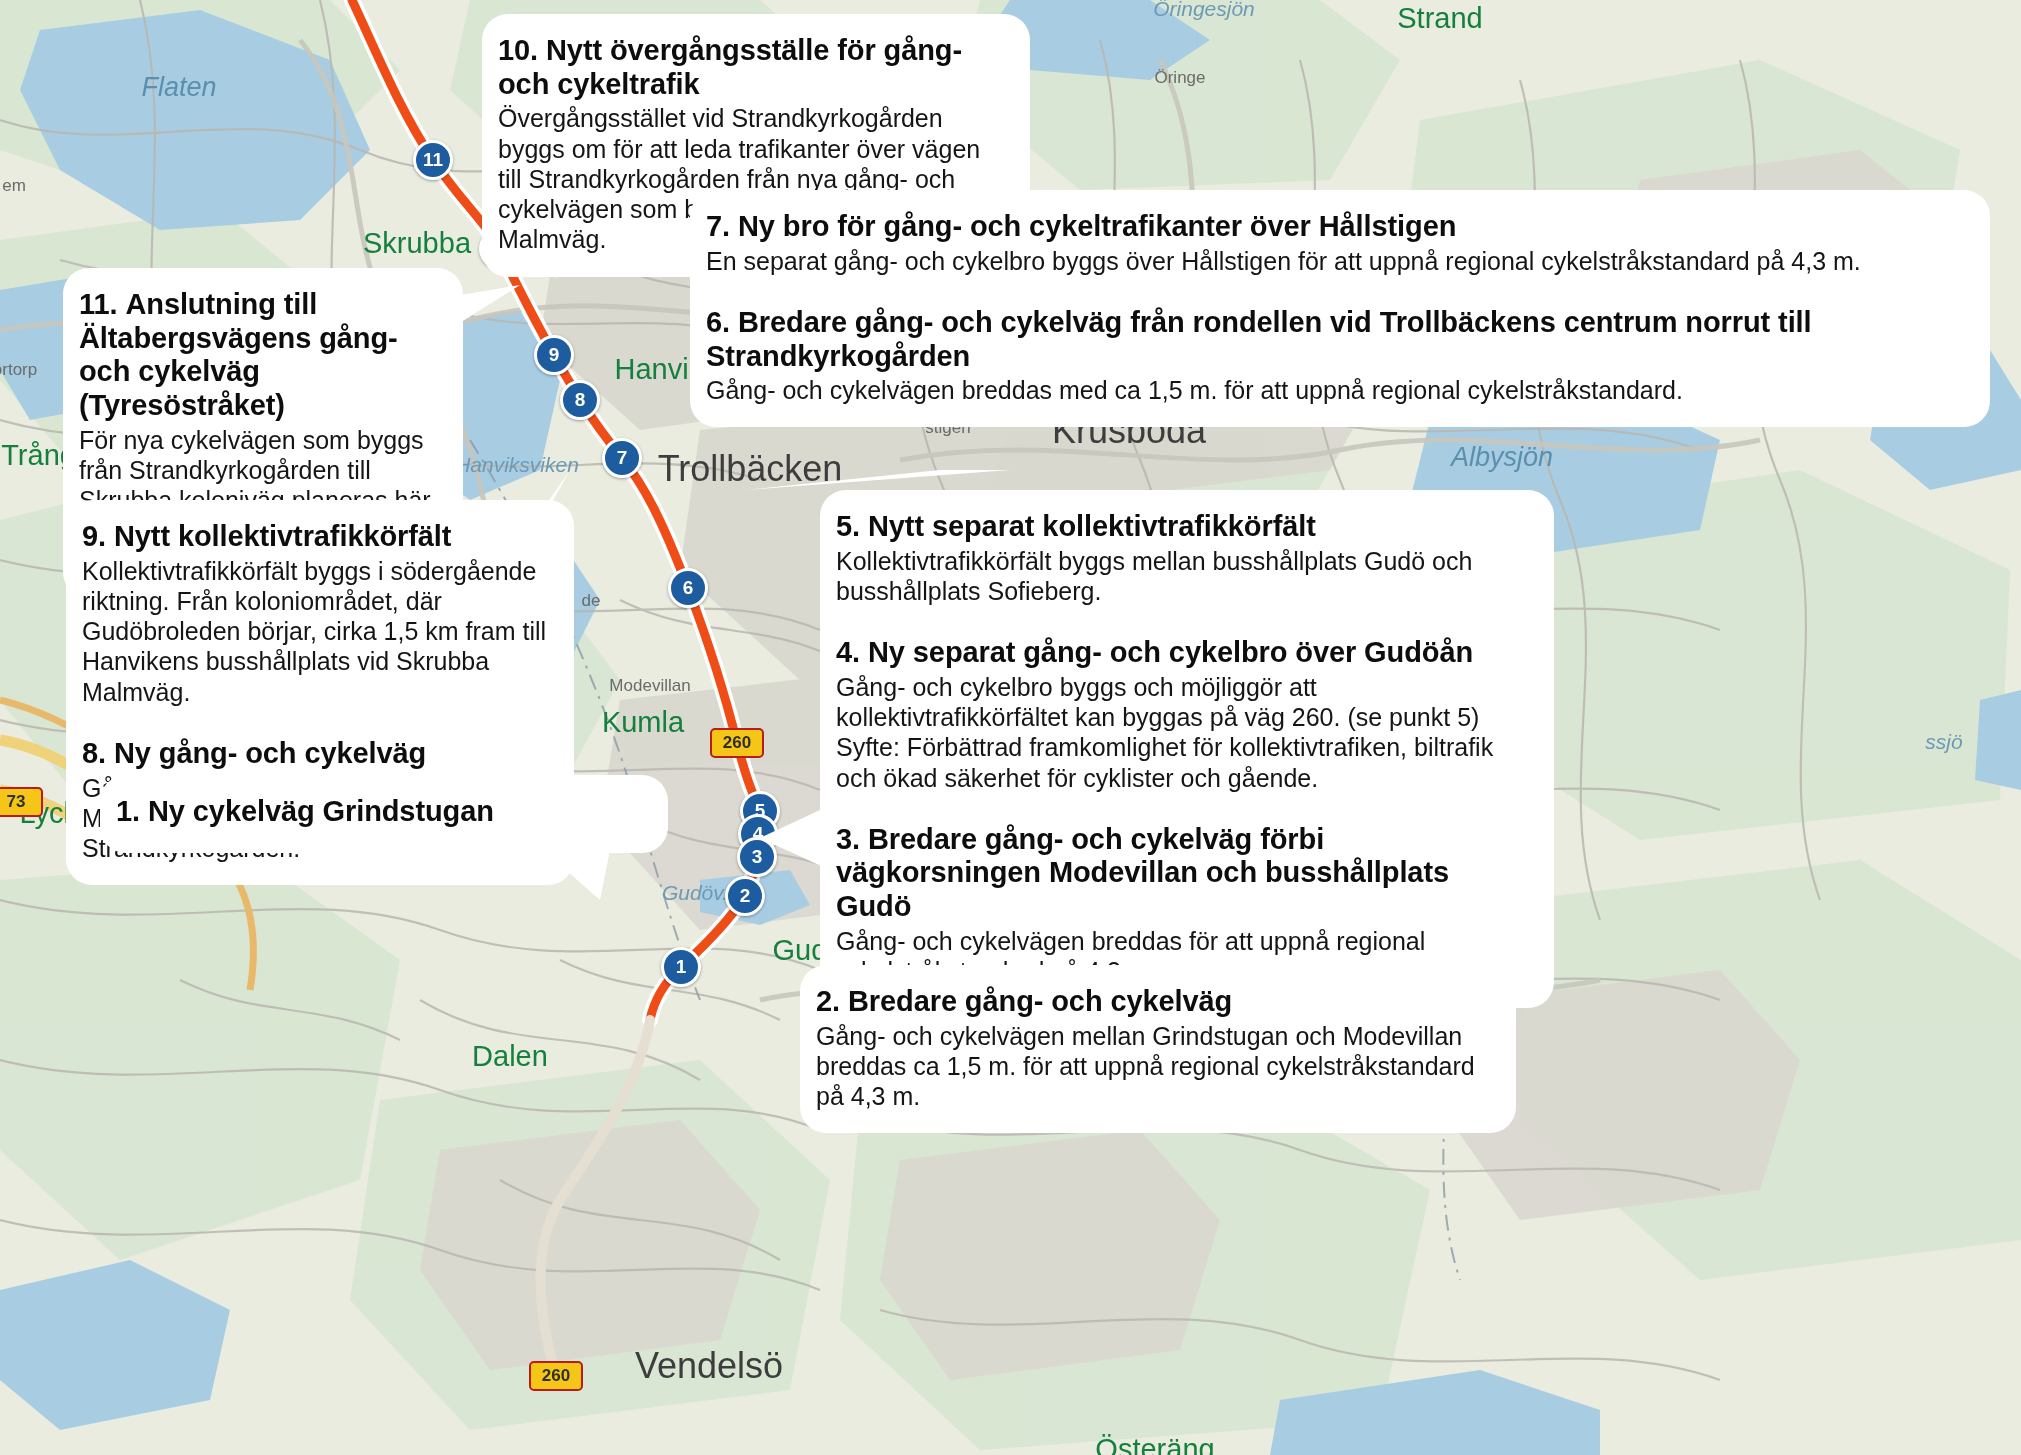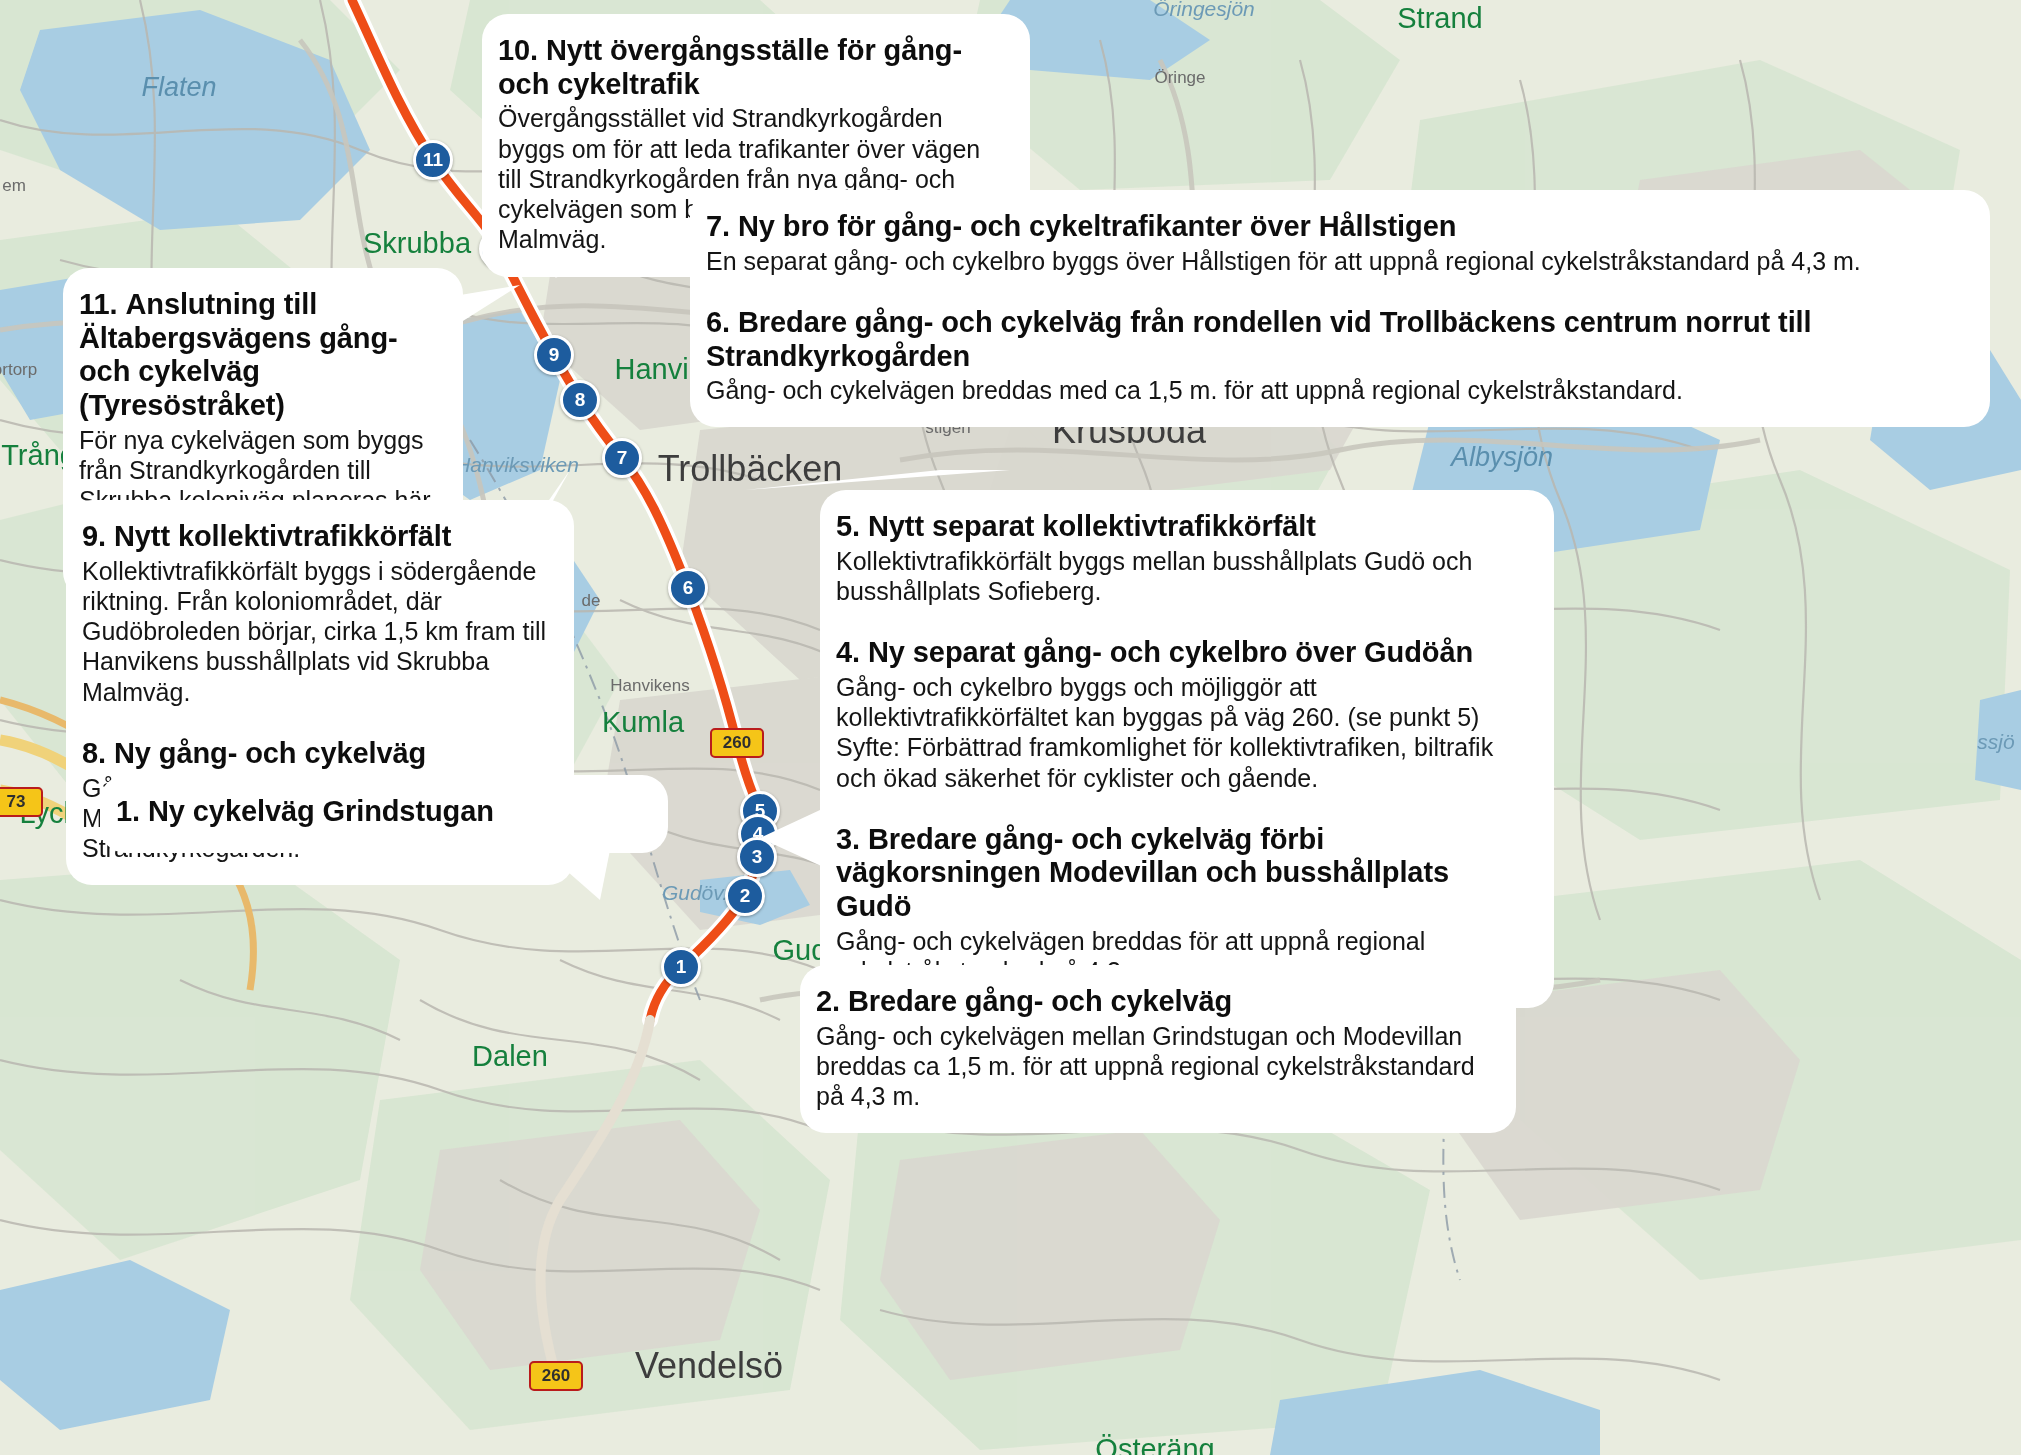--- a/index.html
+++ b/index.html
@@ -292,25 +292,25 @@
       <div class="map-label lbl-town-big" style="left: 1129px; top: 431px;">Krusboda</div>
       <div class="map-label lbl-faint" style="left: 1560px; top: 338px;">Gimmersta</div>
       <div class="map-label lbl-faint-sm" style="left: 1499px; top: 371px;">atbu</div>
       <div class="map-label lbl-place" style="left: 15px; top: 370px;">ortorp</div>
       <div class="map-label lbl-town" style="left: 70px; top: 455px;">Trångsund</div>
       <div class="map-label lbl-water-sm" style="left: 517px; top: 465px;">Hanviksviken</div>
       <div class="map-label lbl-town-big" style="left: 750px; top: 469px;">Trollbäcken</div>
       <div class="map-label lbl-water" style="left: 1502px; top: 457px;">Albysjön</div>
       <div class="map-label lbl-faint" style="left: 1305px; top: 567px;">Tyresö-</div>
       <div class="map-label lbl-place" style="left: 591px; top: 601px;">de</div>
-      <div class="map-label lbl-place" style="left: 650px; top: 686px;">Hanvikens</div>
+      <div class="map-label lbl-place" style="left: 650px; top: 686px;">Modevillan</div>
       <div class="map-label lbl-town" style="left: 643px; top: 722px; text-align: right;">Kumla</div>
       <div class="map-label lbl-faint" style="left: 408px; top: 674px;">rtvik</div>
       <div class="map-label lbl-town" style="left: 64px; top: 813px;">Lyckås</div>
-      <div class="map-label lbl-water-sm" style="left: 1996px; top: 742px;">ssjö</div>
+      <div class="map-label lbl-water-sm" style="left: 1944px; top: 742px;">ssjö</div>
       <div class="map-label lbl-water-sm" style="left: 695px; top: 893px;">Gudöv.</div>
       <div class="map-label lbl-town" style="left: 808px; top: 950px;">Gudö</div>
       <div class="map-label lbl-town" style="left: 510px; top: 1056px;">Dalen</div>
       <div class="map-label lbl-town-big" style="left: 709px; top: 1366px;">Vendelsö</div>
       <div class="map-label lbl-faint" style="left: 1302px; top: 1052px;">Dalen</div>
       <div class="map-label lbl-town" style="left: 1155px; top: 1429px; margin-top: 20px;">Österäng</div>
     </div>
 
   <svg id="tail-layer" viewBox="0 0 2021 1455" preserveAspectRatio="none">
     <g fill="#ffffff">

